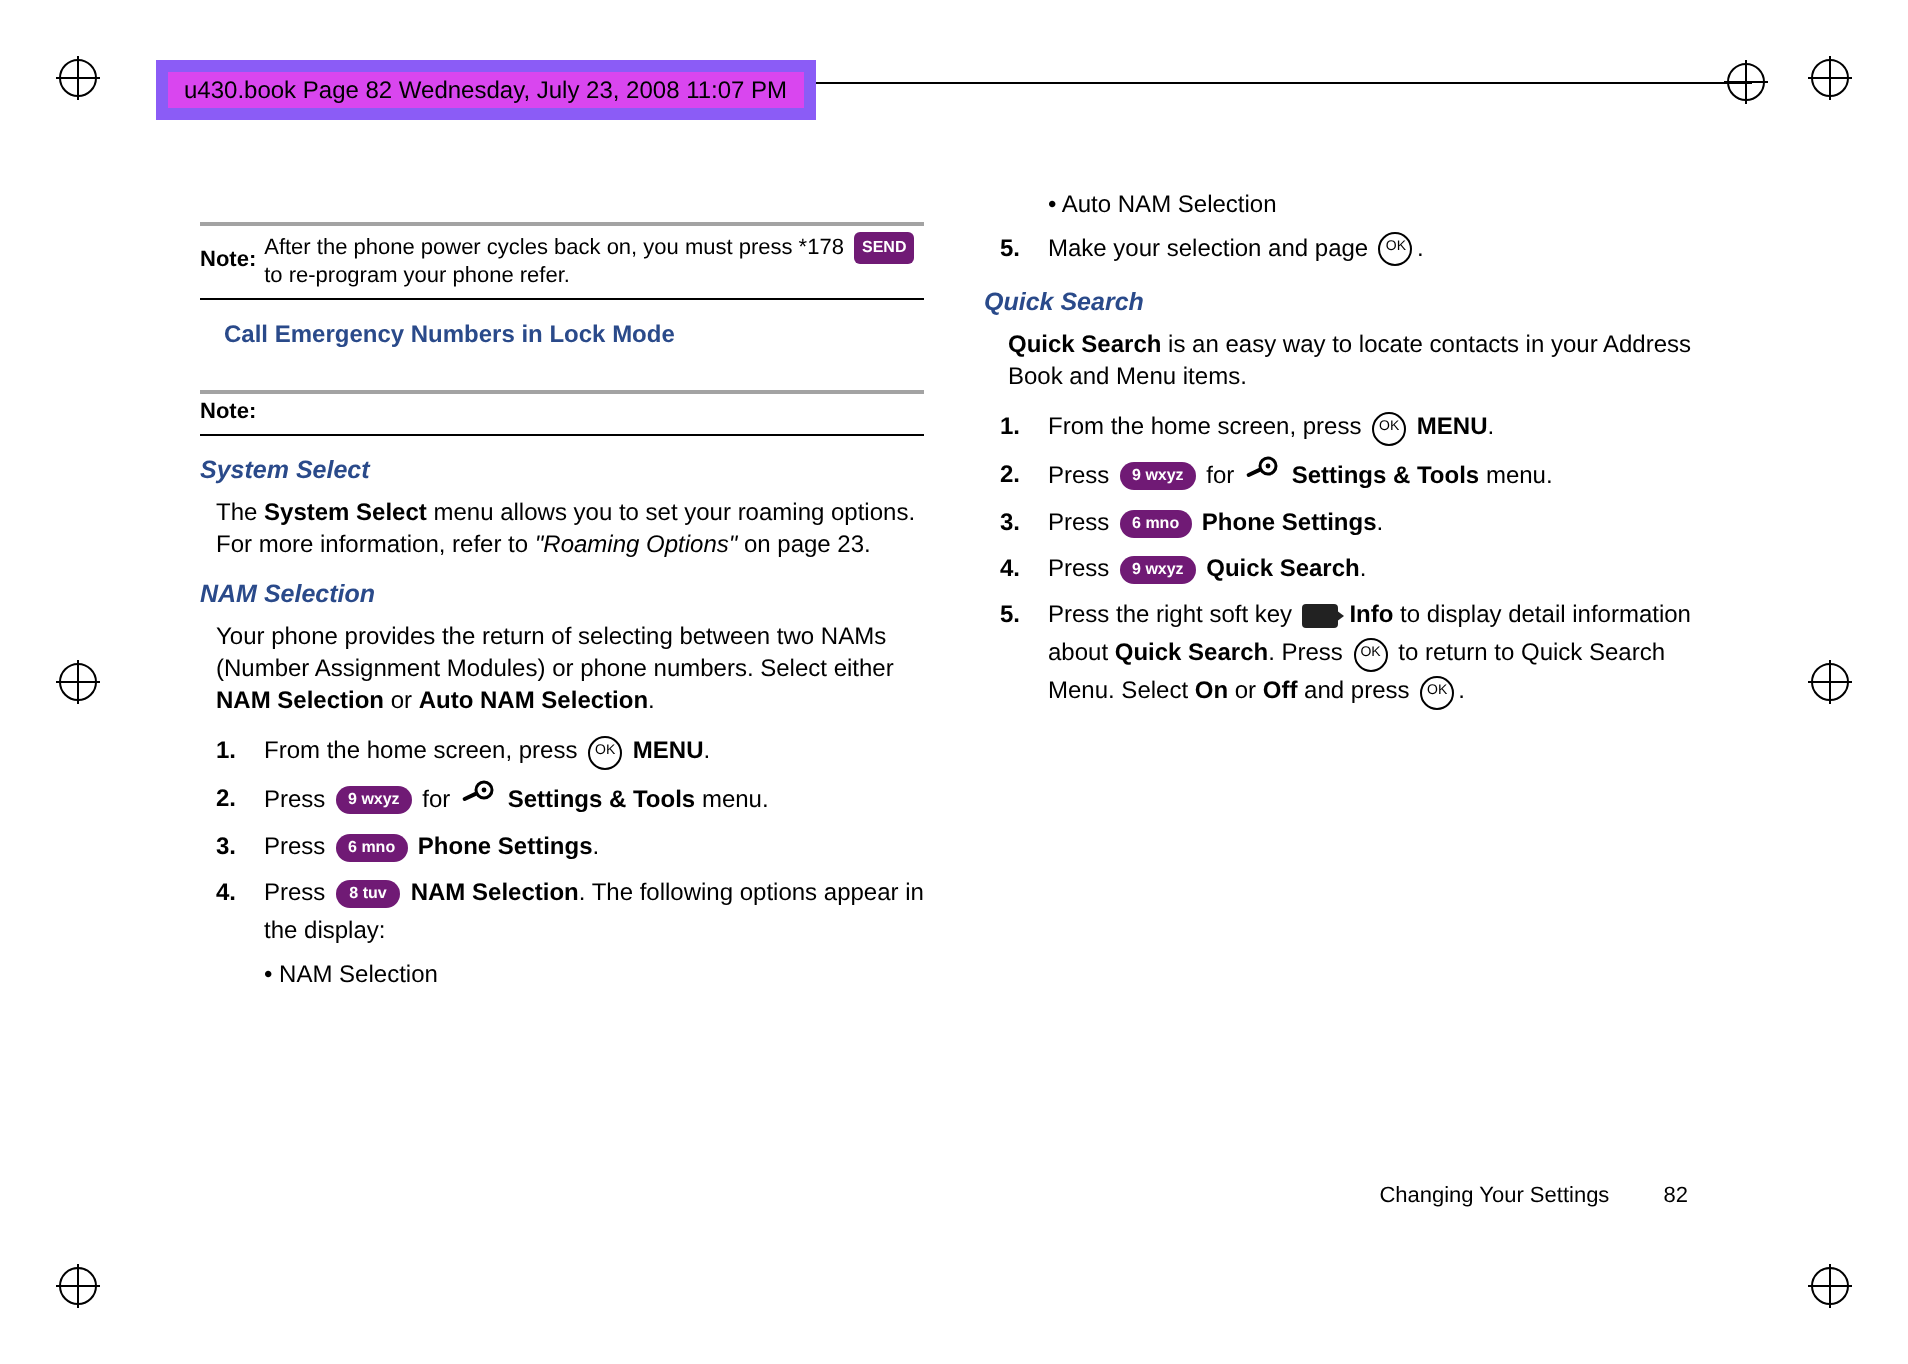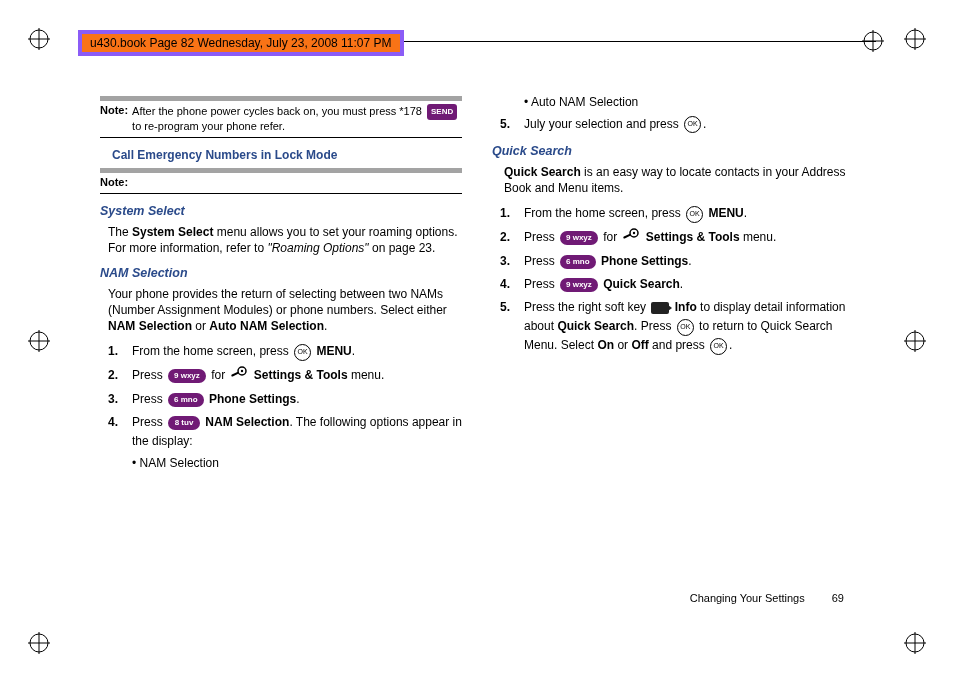--- a/index.html
+++ b/index.html
@@ -24,24 +24,24 @@
   .reg-tr { top: 28px; right: 28px; }
   .reg-bl { bottom: 28px; left: 28px; }
   .reg-br { bottom: 28px; right: 28px; }
   .reg-ml { top: 50%; transform: translateY(-50%); left: 28px; }
   .reg-mr { top: 50%; transform: translateY(-50%); right: 28px; }
 
   .header-box {
     position: absolute;
     top: 30px;
     left: 78px;
-    border: 4px solid #8b5cf6;
+    border: 6px solid #8b5cf6;
     padding: 2px 8px;
     font-size: 12px;
-    background: #f97316;
+    background: #d946ef;
   }
   .header-line {
     position: absolute;
     top: 41px;
     left: 78px;
     right: 78px;
     border-top: 1px solid #000;
     z-index: -1;
   }
 
@@ -52,27 +52,28 @@
     right: 100px;
     bottom: 70px;
     display: flex;
     gap: 30px;
   }
   .col {
     flex: 1;
     min-width: 0;
   }
   .note {
-    border-top: 5px solid #a3a3a3;
+    border-top: 2px solid #a3a3a3;
     border-bottom: 1px solid #000;
     padding: 3px 0;
-    margin: 6px 0 10px 0;
+    margin: 21px 0 10px 0;
     font-size: 11px;
     line-height: 1.25;
     display: flex;
+    align-items: center;
   }
   .note-label { font-weight: bold; padding-right: 4px; white-space: nowrap; }
   .note-body { flex: 1; }
   .heading-blue {
     color: #2a4a8a;
     font-weight: bold;
     font-size: 12px;
     margin: 10px 0 6px 12px;
   }
   .heading-blue-em {
@@ -281,21 +282,21 @@
     <div class="bullet-row">NAM Selection</div>
   </div>
 
   <div class="col">
     <div class="bullet-row">Auto NAM Selection</div>
 
     <ul class="ol">
       <li>
         <span class="num">5.</span>
         <span class="body">
-          <span>July your selection and press </span><span class="okkey">OK</span><span>.</span>
+          <span>Make your selection and page </span><span class="okkey">OK</span><span>.</span>
         </span>
       </li>
     </ul>
 
     <div class="heading-blue-em">Quick Search</div>
     <div class="para" style="margin-left:12px;">
       <b>Quick Search</b><span> is an easy way to locate contacts in your Address Book and Menu items.</span>
     </div>
 
     <ul class="ol">
@@ -332,14 +333,14 @@
         <span class="body">
           <span>Press the right soft key </span><span class="darksoft"></span><b> Info</b><span> to display detail information about </span><b>Quick Search</b><span>. Press </span><span class="okkey">OK</span><span> to return to Quick Search Menu. Select </span><b>On</b><span> or </span><b>Off</b><span> and press </span><span class="okkey">OK</span><span>.</span>
         </span>
       </li>
     </ul>
   </div>
 </div>
 
 <div class="footer">
   <span>Changing Your Settings</span>
-  <span class="pnum">69</span>
+  <span class="pnum">82</span>
 </div>
 
 </body></html>

